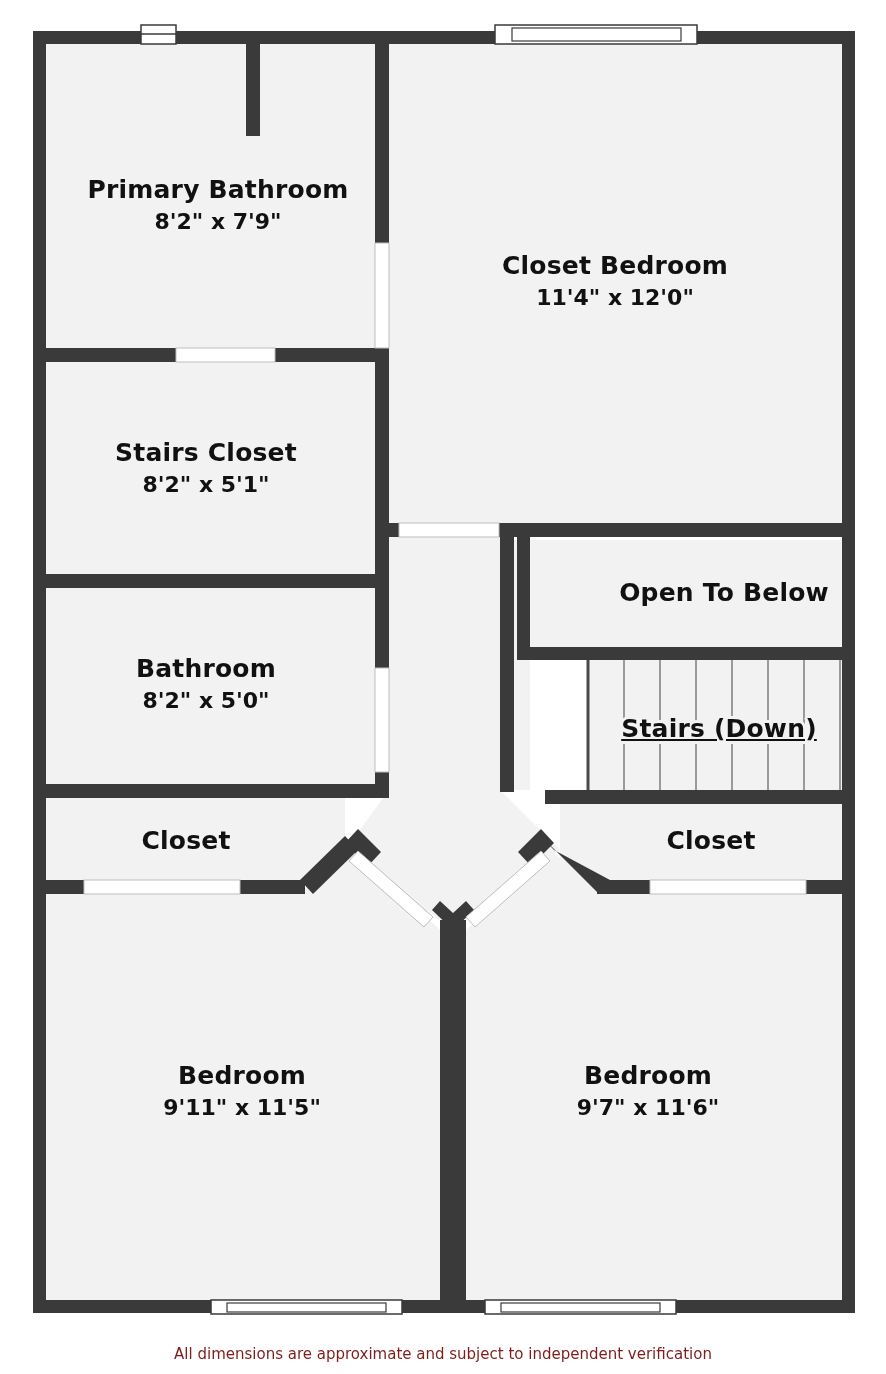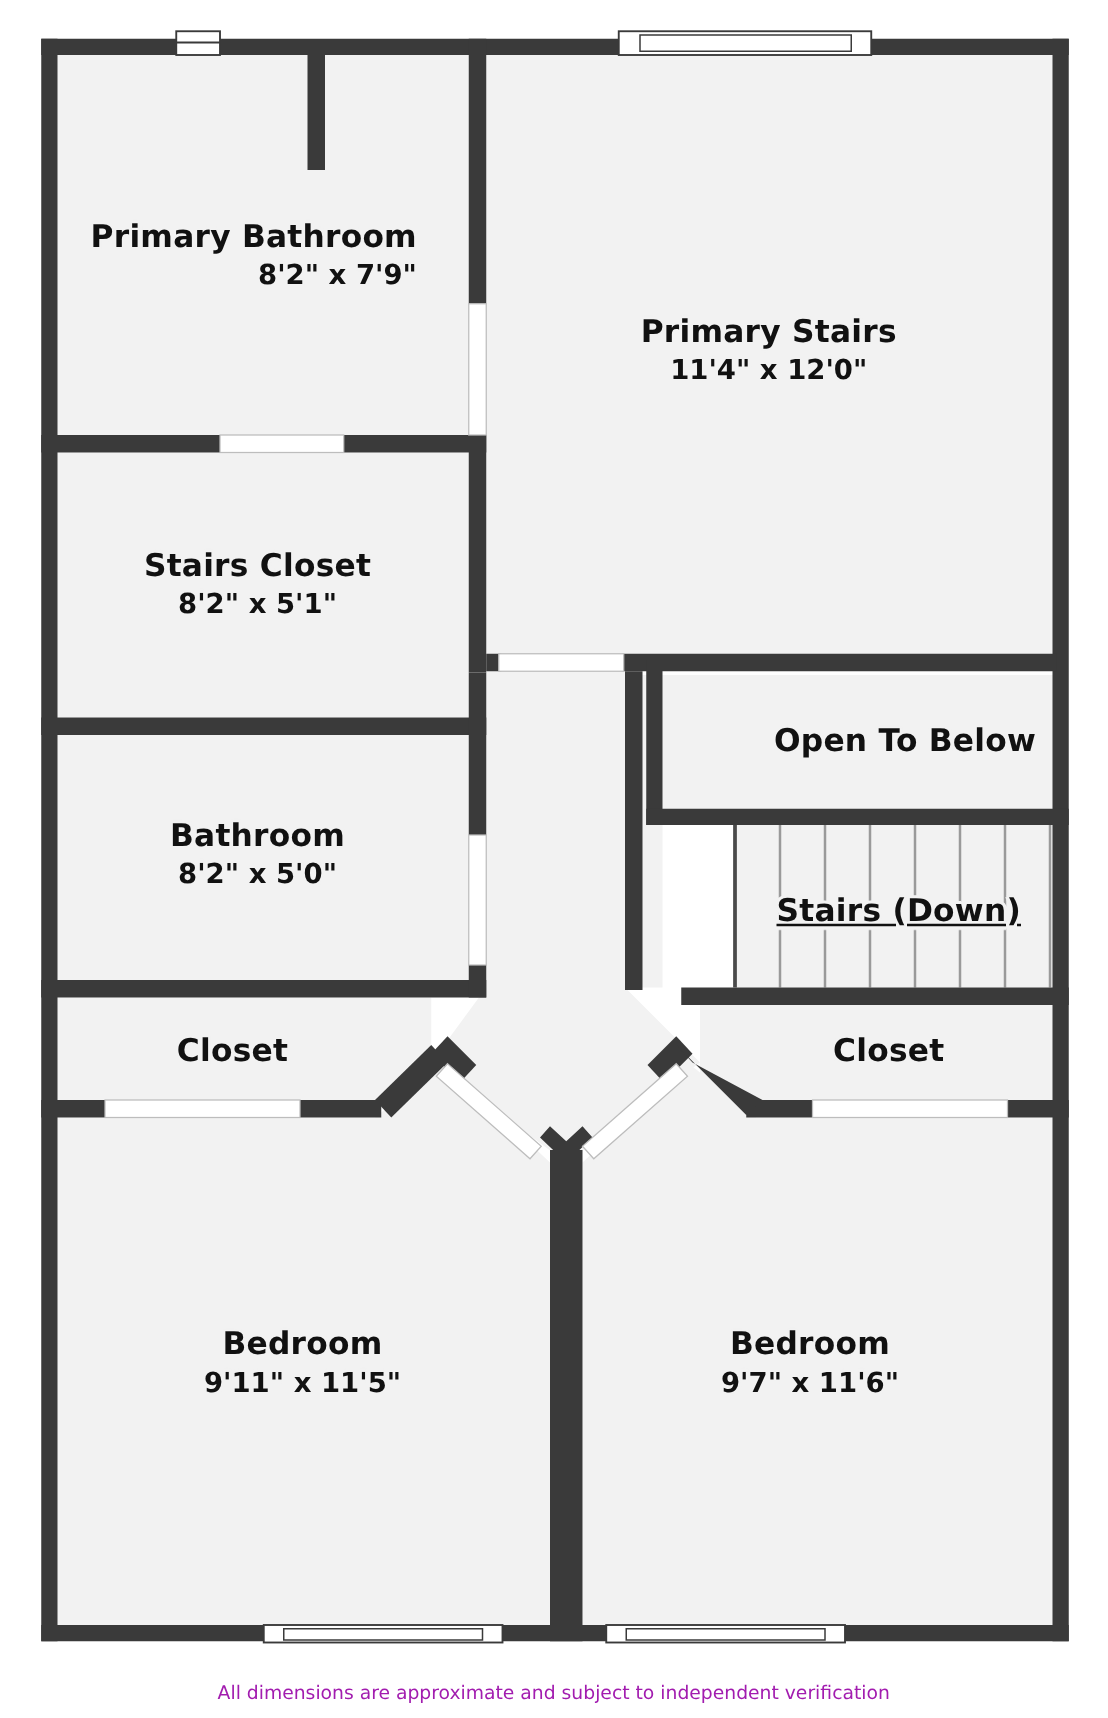--- a/index.html
+++ b/index.html
@@ -47,21 +47,21 @@
     margin-top: 3px;
   }
   .footer-note {
     position: absolute;
     left: 0;
     width: 886px;
     top: 1345px;
     text-align: center;
     font-family: "DejaVu Sans", sans-serif;
     font-size: 15px;
-    color: #a21caf;
+    color: #7f1d1d;
     font-weight: normal;
   }
 </style>
 </head>
 <body>
 
 <div id="page">
 
   <svg id="plan-svg" viewBox="0 0 886 1374">
 
@@ -179,27 +179,27 @@
       <rect x="176" y="348" width="99" height="14" fill="#ffffff" stroke="#bdbdbd" stroke-width="1"></rect>
       <rect x="375" y="668" width="14" height="104" fill="#ffffff" stroke="#bdbdbd" stroke-width="1"></rect>
       <rect x="399" y="523" width="100" height="14" fill="#ffffff" stroke="#bdbdbd" stroke-width="1"></rect>
       <rect x="84" y="880" width="156" height="14" fill="#ffffff" stroke="#bdbdbd" stroke-width="1"></rect>
       <rect x="650" y="880" width="156" height="14" fill="#ffffff" stroke="#bdbdbd" stroke-width="1"></rect>
       <polygon points="358,851 433,917 424,927 349,861" fill="#ffffff" stroke="#bdbdbd" stroke-width="1"></polygon>
       <polygon points="541,851 550,861 475,927 466,917" fill="#ffffff" stroke="#bdbdbd" stroke-width="1"></polygon>
     </g>
   </svg>
 
-  <div class="room-label" style="left:203px; top:205px;text-align:right;">
+  <div class="room-label" style="left:218px; top:205px;">
     <div class="room-name">Primary Bathroom</div>
     <div class="room-dims">8'2" x 7'9"</div>
   </div>
 
   <div class="room-label" style="left:615px; top:281px;">
-    <div class="room-name">Primary Stairs</div>
+    <div class="room-name">Closet Bedroom</div>
     <div class="room-dims">11'4" x 12'0"</div>
   </div>
 
   <div class="room-label" style="left:206px; top:468px;">
     <div class="room-name">Stairs Closet</div>
     <div class="room-dims">8'2" x 5'1"</div>
   </div>
 
   <div class="room-label" style="left:206px; top:684px;">
     <div class="room-name">Bathroom</div>

